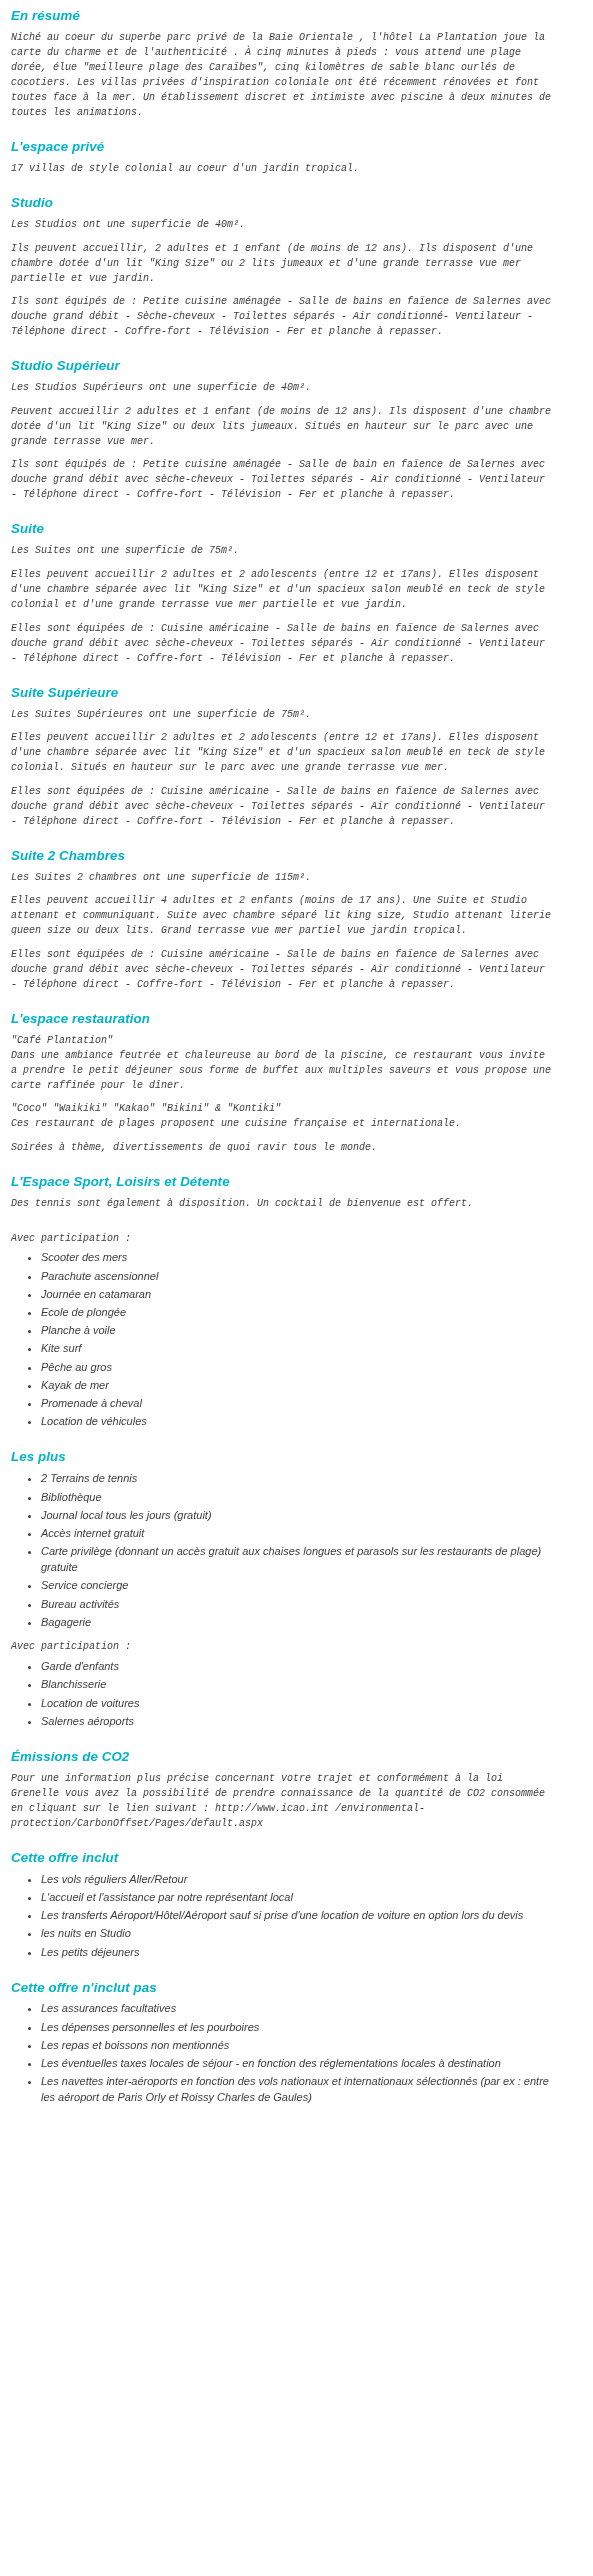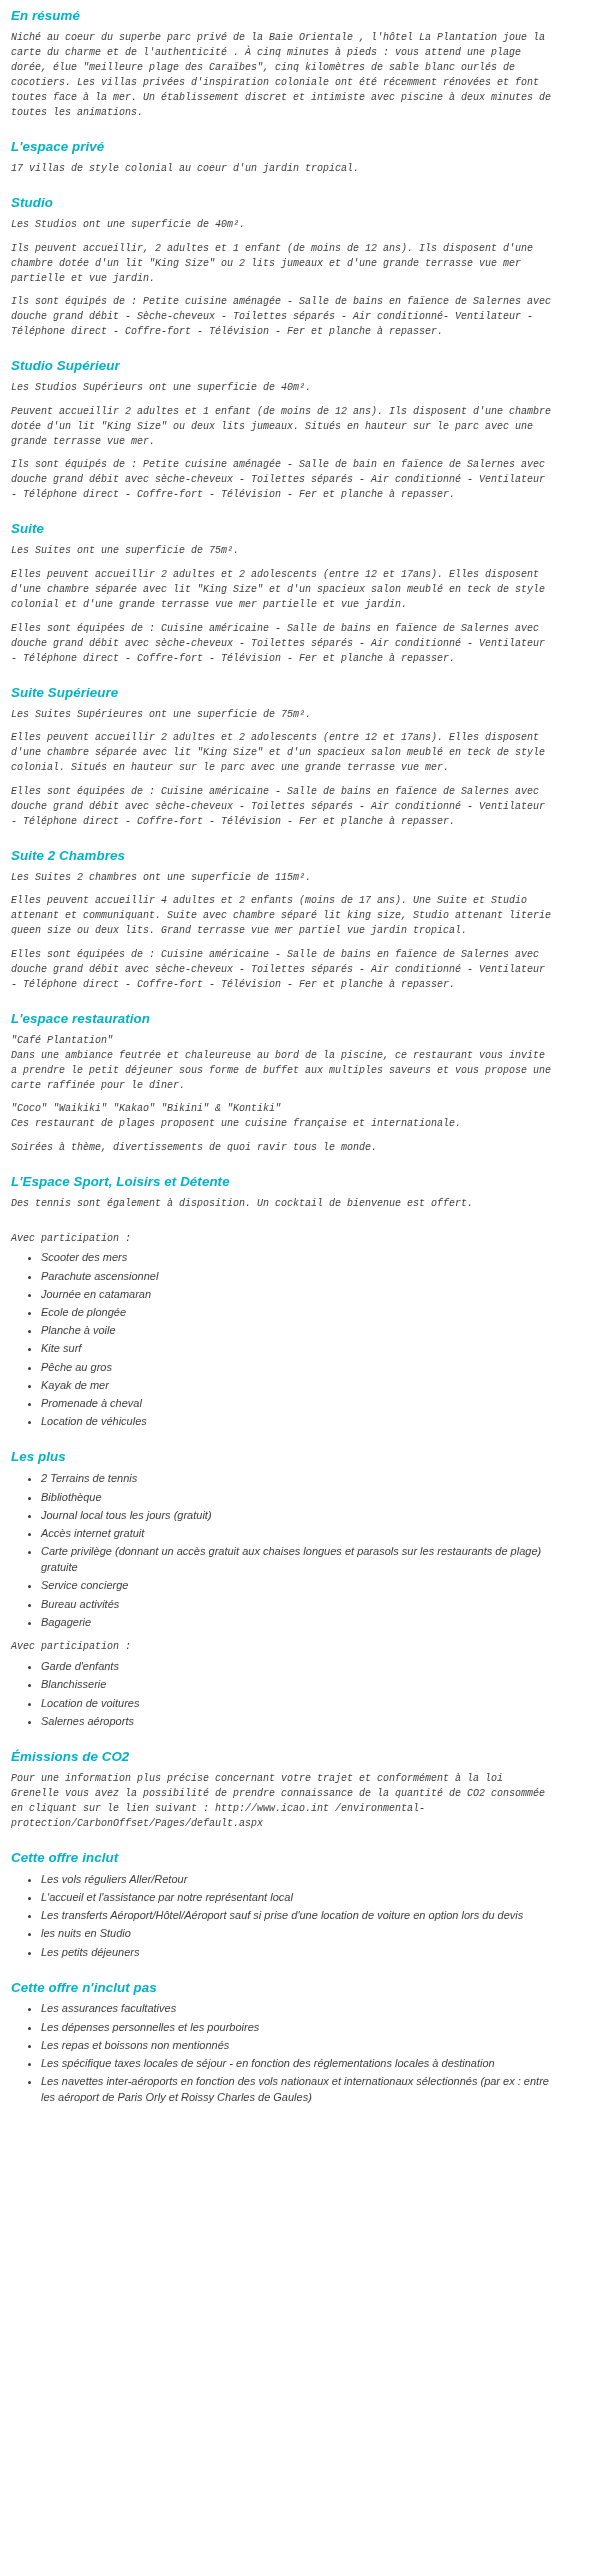--- a/index.html
+++ b/index.html
@@ -176,19 +176,19 @@
       <li>Les petits déjeuners</li>
     </ul>
   </div>
 
   <div class="block">
     <h2 class="section-title">Cette offre n'inclut pas</h2>
     <ul class="bullets">
       <li>Les assurances facultatives</li>
       <li>Les dépenses personnelles et les pourboires</li>
       <li>Les repas et boissons non mentionnés</li>
-      <li>Les spécifique taxes locales de séjour - en fonction des réglementations locales à destination</li>
+      <li>Les éventuelles taxes locales de séjour - en fonction des réglementations locales à destination</li>
       <li>Les navettes inter-aéroports en fonction des vols nationaux et internationaux sélectionnés (par ex : entre les aéroport de Paris Orly et Roissy Charles de Gaules)</li>
     </ul>
   </div>
 
 </div>
 
 
 </body></html>

